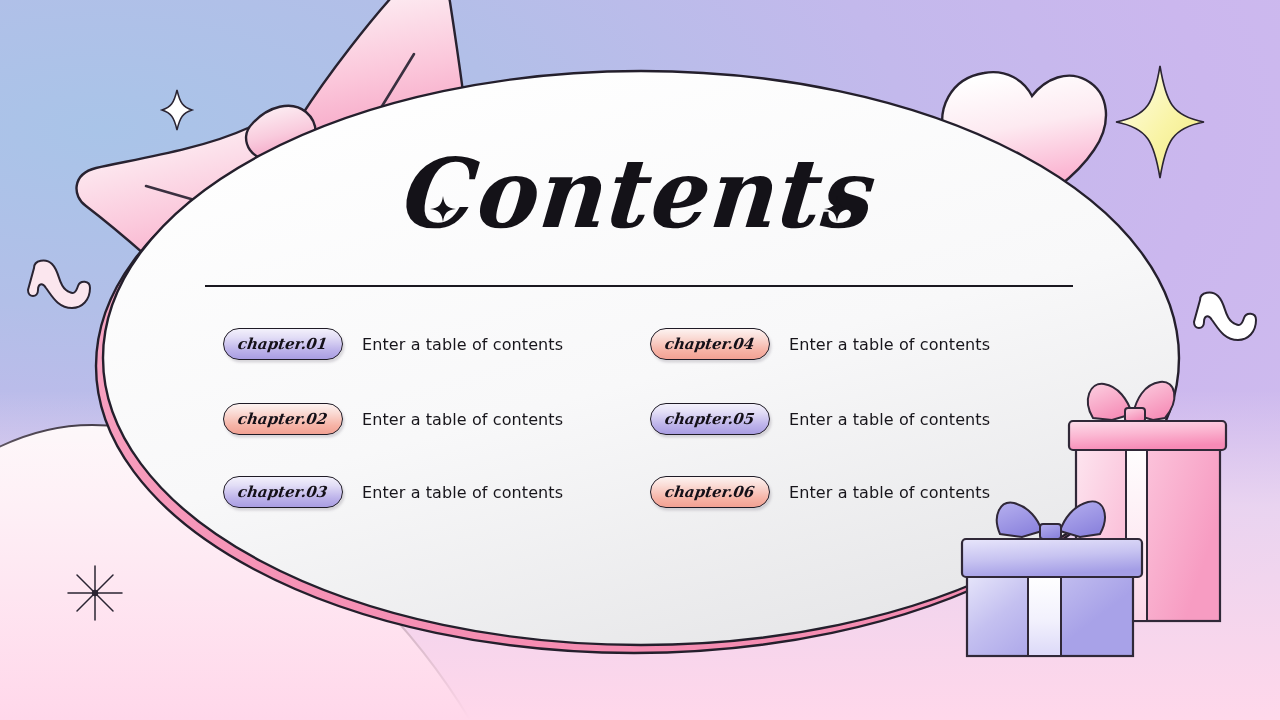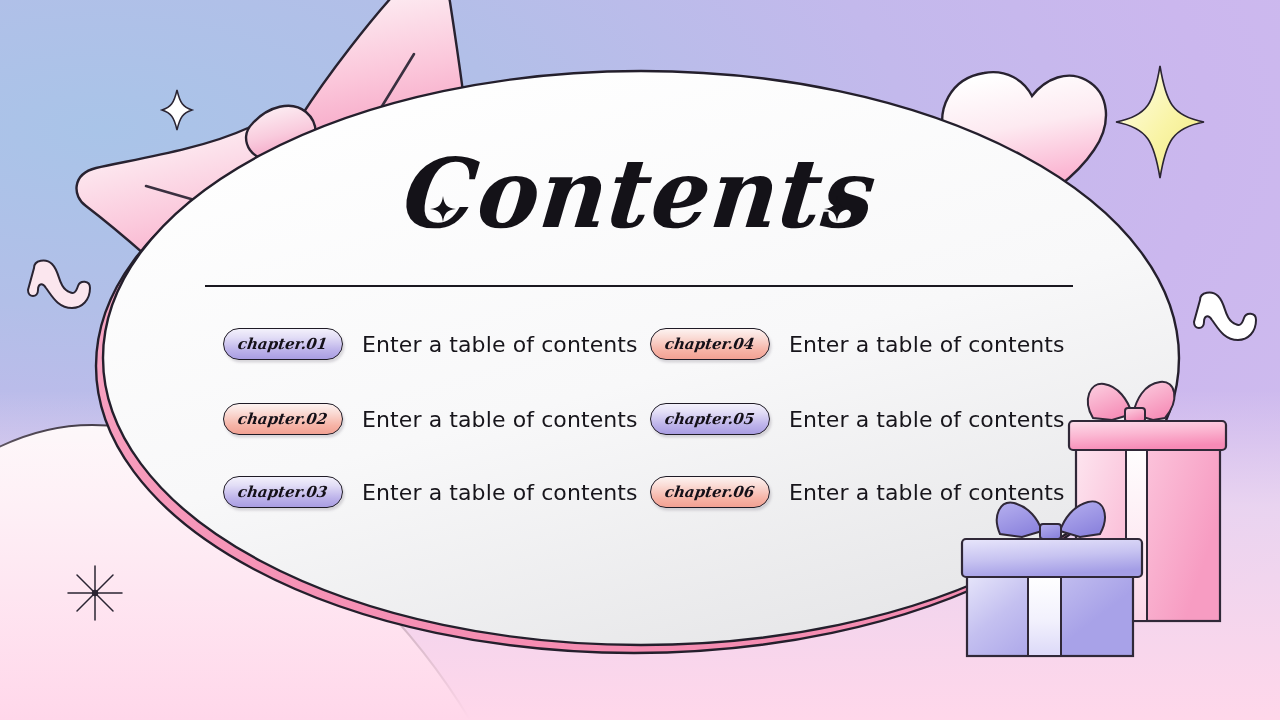--- a/index.html
+++ b/index.html
@@ -124,21 +124,21 @@
     font-size: 15px;
     color: #141018;
     letter-spacing: 0px;
     transform: skewX(-8deg);
     white-space: nowrap;
   }
 
   .row-text {
     margin-left: 19px;
     font-family: "DejaVu Sans", "Liberation Sans", sans-serif;
-    font-size: 22px;
+    font-size: 16px;
     font-weight: 400;
     color: #17151b;
     white-space: nowrap;
     letter-spacing: 0.1px;
   }
 
   svg { display: block; overflow: visible; }
 </style>
 </head>
 <body>

